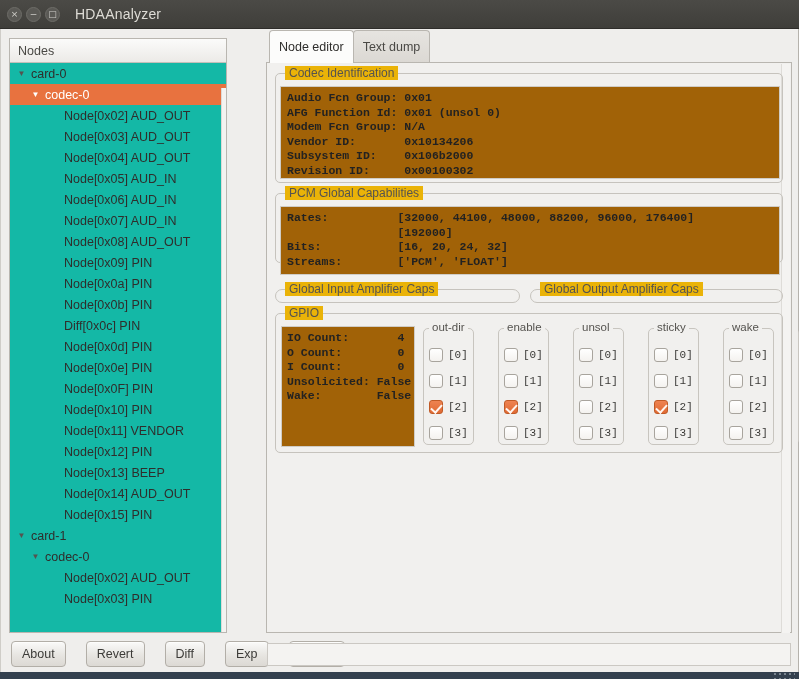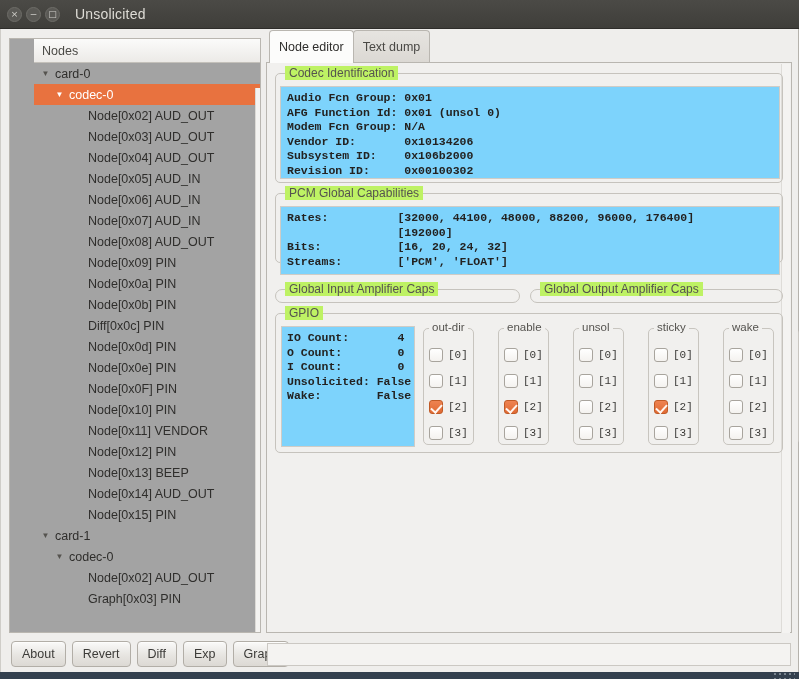--- a/index.html
+++ b/index.html
@@ -58,24 +58,23 @@
     position: absolute; right: 4px; top: 0px;
     width: 22px; height: 7px;
     background:
       radial-gradient(circle at 2px 2px, #9aa4ae 1px, transparent 1.2px) 0 0/5px 5px;
     opacity: .7;
   }
 
   
   .leftpane {
     position: absolute; left: 8px; top: 9px;
-    width: 252px; height: 595px;
-    background: #a3a3a3;
+    width: 218px; height: 595px;
+    background: #14b8a6;
     border: 1px solid #b9b6b0;
-    padding-left: 24px;
   }
   .tree-header {
     height: 24px;
     background: linear-gradient(to bottom, #fbfbfa, #eceae7);
     border-bottom: 1px solid #c3c0ba;
     font-size: 12.5px;
     color: #4a4945;
     display: flex; align-items: center;
     padding-left: 8px;
   }
@@ -105,21 +104,21 @@
   .tree-vscroll {
     position: absolute; right: 0; top: 25px;
     width: 5px; height: 568px;
     background: #f4f3f1;
     border-left: 1px solid #dcdad6;
   }
 
   
   .btnrow {
     position: absolute; left: 10px; top: 612px;
-    display: flex; gap: 6px; justify-content: flex-end;
+    display: flex; gap: 20px; justify-content: flex-end;
   }
   .btn {
     height: 26px;
     min-width: 40px;
     padding: 0 10px;
     background: linear-gradient(to bottom, #fafaf9 0%, #e7e5e1 55%, #dcd9d4 100%);
     border: 1px solid #b2aea7;
     border-radius: 4px;
     font-size: 12.5px;
     color: #3c3b38;
@@ -175,35 +174,35 @@
   
   .group {
     position: absolute;
     border: 1px solid #c6c3bd;
     border-radius: 5px;
     background: transparent;
   }
   .group > .legend {
     position: absolute; left: 9px; top: -8px;
     padding: 0 4px;
-    background: #bef264;
+    background: #eab308;
     font-size: 12px;
     color: #55534f;
     white-space: nowrap;
   }
   .mono {
     font-family: "Liberation Mono", "DejaVu Sans Mono", monospace;
     font-size: 11.5px;
     font-weight: bold;
     color: #232221;
     white-space: pre;
     line-height: 14.5px;
   }
   .whitebox {
-    background: #7dd3fc;
+    background: #a16207;
     border: 1px solid #cfccc6;
     overflow: hidden;
   }
 
   
   #g-codec { left: 8px; top: 10px; width: 508px; height: 110px; }
   #g-codec .whitebox { position: absolute; left: 4px; top: 12px; width: 500px; height: 93px; padding: 4px 6px; }
 
   
   #g-pcm { left: 8px; top: 130px; width: 508px; height: 70px; }
@@ -277,21 +276,21 @@
 <body>
 
 <div id="app">
 
   <div class="titlebar">
     <div class="winbtns">
       <div class="winbtn">×</div>
       <div class="winbtn">−</div>
       <div class="winbtn">□</div>
     </div>
-    <div class="wintitle">Unsolicited</div>
+    <div class="wintitle">HDAAnalyzer</div>
   </div>
 
   <div class="body">
 
     <div class="leftpane">
       <div class="tree-header">Nodes</div>
       <div class="tree-scroll" id="tree-scroll">
         <div class="tree-vscroll"></div>
       <div class="trow lvl0">
             <span class="tri">▼</span>
@@ -366,21 +365,21 @@
             <span>card-1</span>
           </div>
           <div class="trow lvl1">
             <span class="tri">▼</span>
             <span>codec-0</span>
           </div>
           <div class="trow lvl2">
             <span>Node[0x02] AUD_OUT</span>
           </div>
           <div class="trow lvl2">
-            <span>Graph[0x03] PIN</span>
+            <span>Node[0x03] PIN</span>
           </div>
         </div>
     </div>
 
     <div class="btnrow" id="btnrow">
         <div class="btn">About</div>
         <div class="btn">Revert</div>
         <div class="btn">Diff</div>
         <div class="btn">Exp</div>
         <div class="btn">Graph</div>

